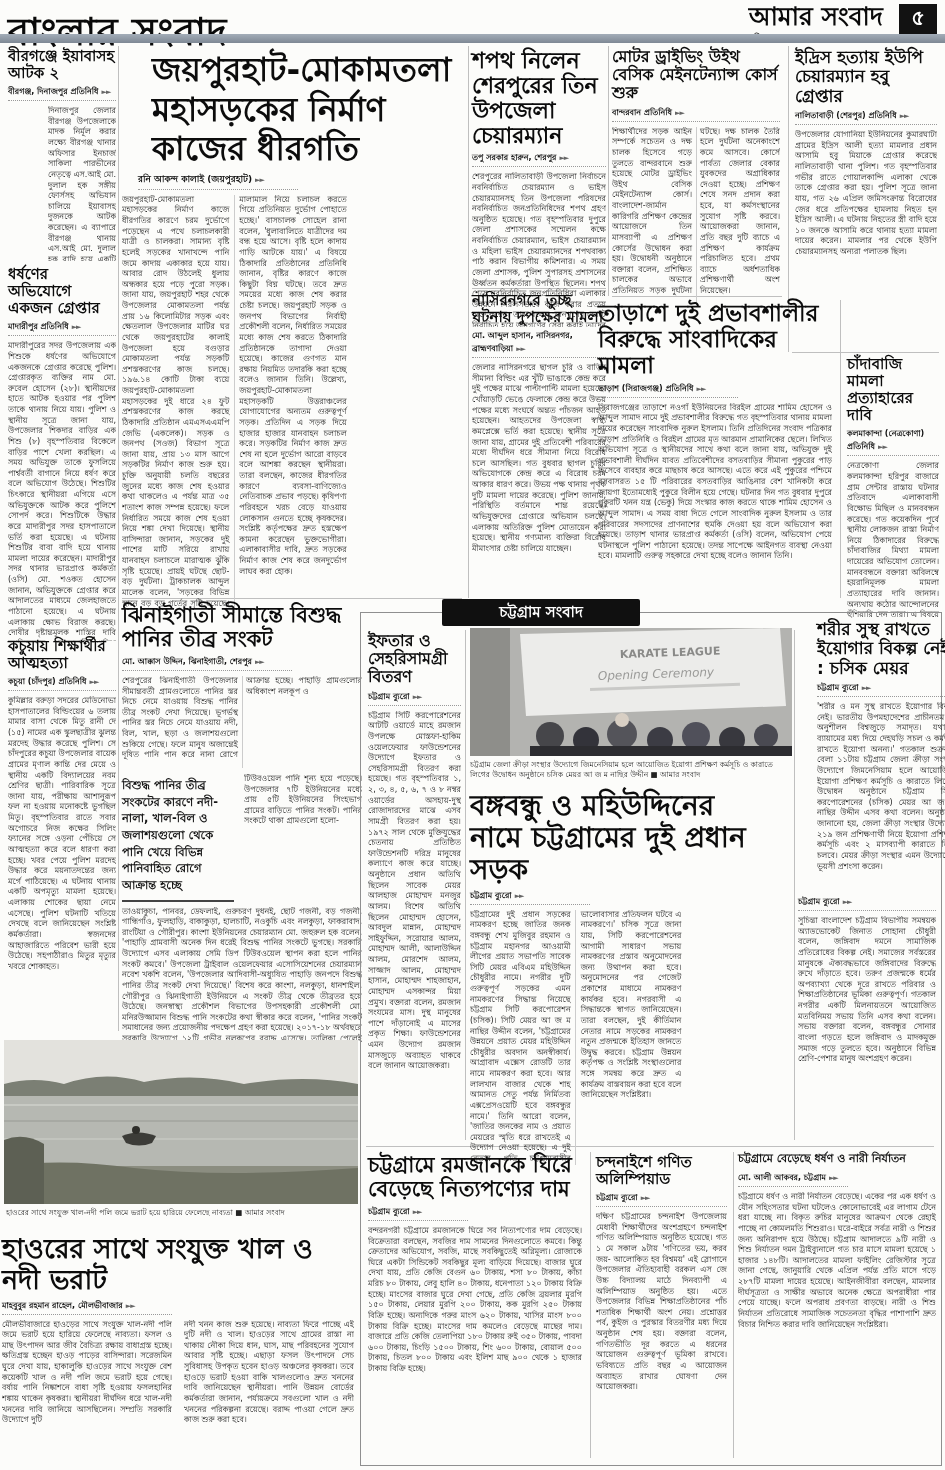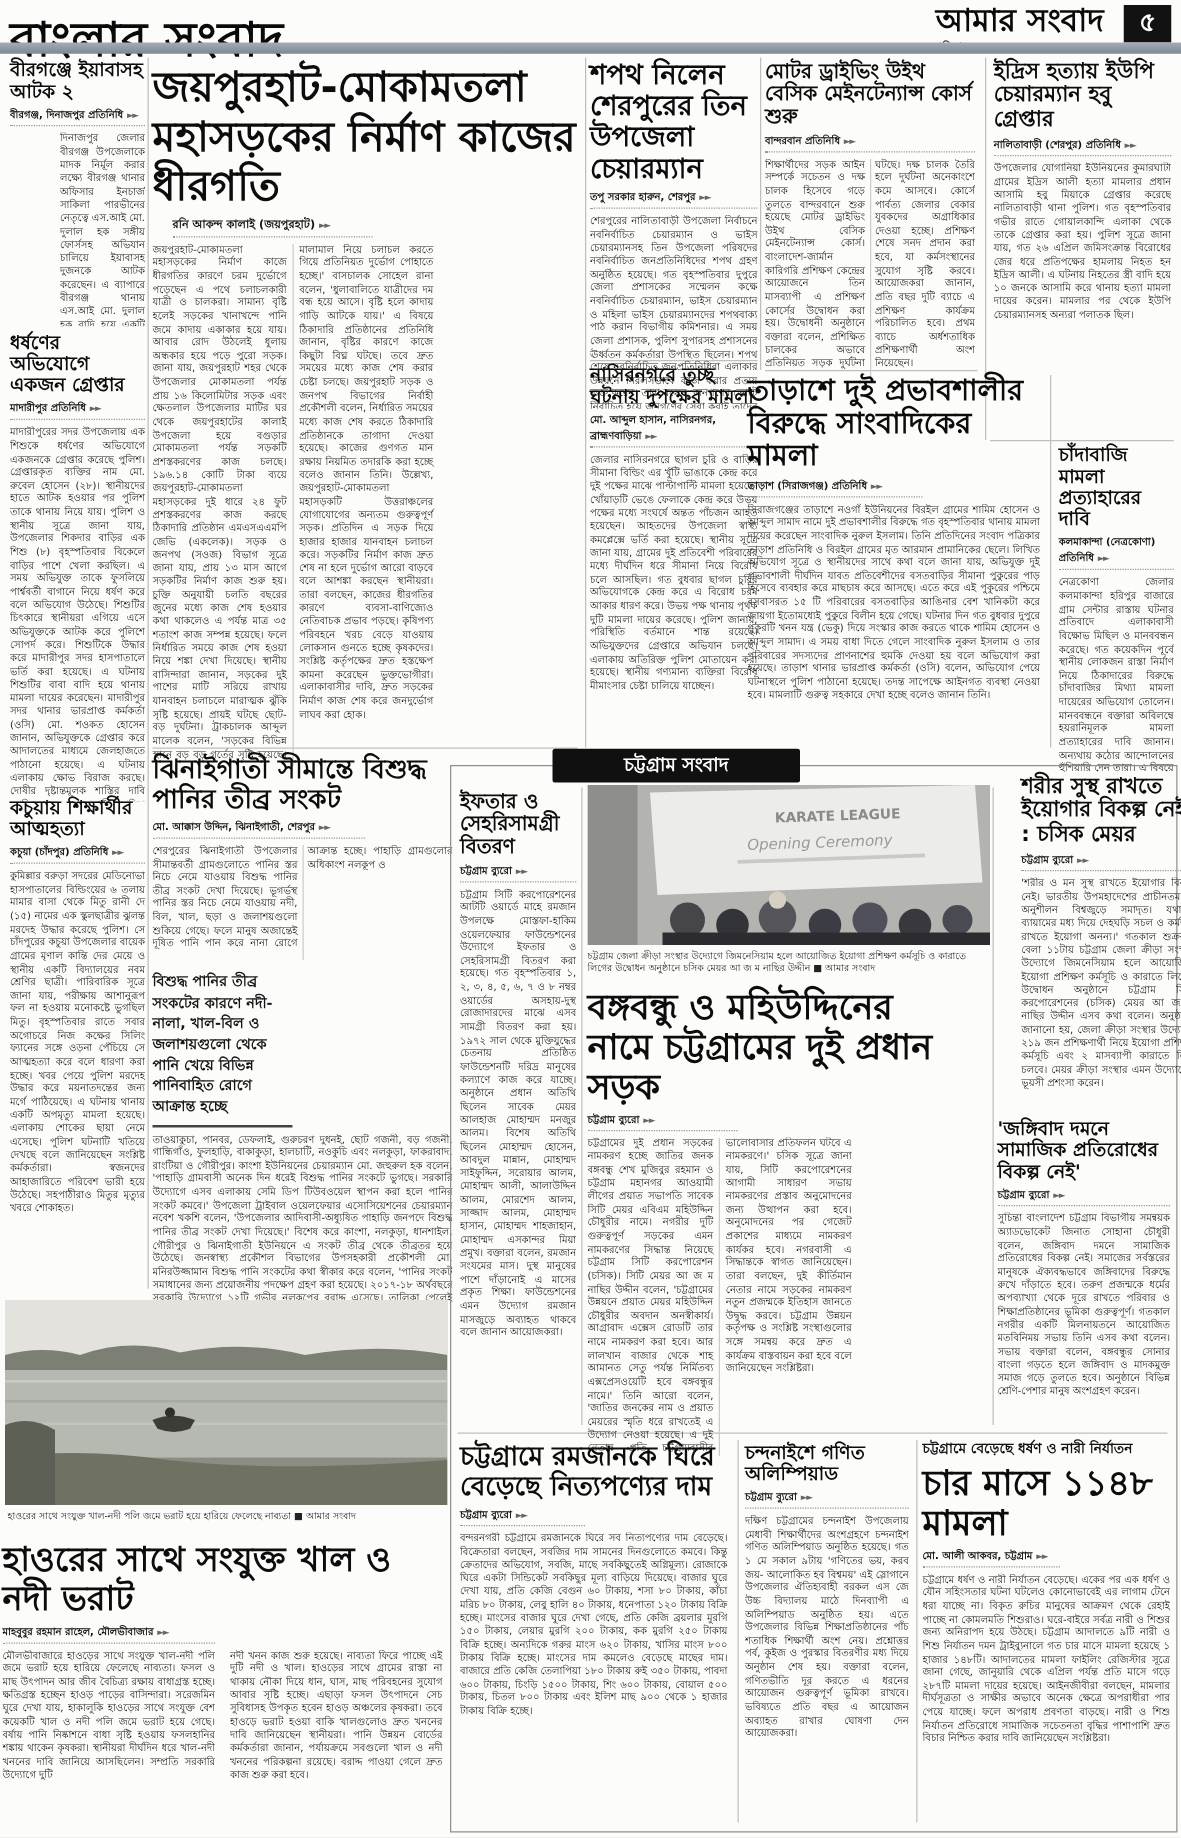--- a/index.html
+++ b/index.html
@@ -72,21 +72,21 @@
     <div class="body" style="height:300px;">মাদারীপুরের সদর উপজেলায় এক শিশুকে ধর্ষণের অভিযোগে একজনকে গ্রেপ্তার করেছে পুলিশ। গ্রেপ্তারকৃত ব্যক্তির নাম মো. রুবেল হোসেন (২৮)। স্থানীয়দের হাতে আটক হওয়ার পর পুলিশ তাকে থানায় নিয়ে যায়। পুলিশ ও স্থানীয় সূত্রে জানা যায়, উপজেলার শিকদার বাড়ির এক শিশু (৮) বৃহস্পতিবার বিকেলে বাড়ির পাশে খেলা করছিল। এ সময় অভিযুক্ত তাকে ফুসলিয়ে পার্শ্ববর্তী বাগানে নিয়ে ধর্ষণ করে বলে অভিযোগ উঠেছে। শিশুটির চিৎকারে স্থানীয়রা এগিয়ে এসে অভিযুক্তকে আটক করে পুলিশে সোপর্দ করে। শিশুটিকে উদ্ধার করে মাদারীপুর সদর হাসপাতালে ভর্তি করা হয়েছে। এ ঘটনায় শিশুটির বাবা বাদি হয়ে থানায় মামলা দায়ের করেছেন। মাদারীপুর সদর থানার ভারপ্রাপ্ত কর্মকর্তা (ওসি) মো. শওকত হোসেন জানান, অভিযুক্তকে গ্রেপ্তার করে আদালতের মাধ্যমে জেলহাজতে পাঠানো হয়েছে। এ ঘটনায় এলাকায় ক্ষোভ বিরাজ করছে। দোষীর দৃষ্টান্তমূলক শাস্তির দাবি জানিয়েছেন এলাকাবাসী। পুলিশ জানায়, ঘটনাটি গুরুত্ব সহকারে তদন্ত করা হচ্ছে। শিশুটির শারীরিক অবস্থা বর্তমানে স্থিতিশীল বলে জানিয়েছেন চিকিৎসকরা।</div>
   </div>
 
   <div class="art" style="left:8px;top:638px;width:108px;">
     <h2 class="hl s15">কচুয়ায় শিক্ষার্থীর আত্মহত্যা</h2>
     <span class="byline"><span>কচুয়া (চাঁদপুর) প্রতিনিধি</span><span class="arr">►►</span></span>
     <div class="body" style="height:325px;">কুমিল্লার বরুড়া সদরের মেডিনোভা হাসপাতালের বিল্ডিংয়ের ৬ তলায় মামার বাসা থেকে মিতু রানী দে (১৫) নামের এক স্কুলছাত্রীর ঝুলন্ত মরদেহ উদ্ধার করেছে পুলিশ। সে চাঁদপুরের কচুয়া উপজেলার বায়েক গ্রামের মৃণাল কান্তি দের মেয়ে ও স্থানীয় একটি বিদ্যালয়ের নবম শ্রেণির ছাত্রী। পারিবারিক সূত্রে জানা যায়, পরীক্ষায় আশানুরূপ ফল না হওয়ায় মনোকষ্টে ভুগছিল মিতু। বৃহস্পতিবার রাতে সবার অগোচরে নিজ কক্ষের সিলিং ফ্যানের সঙ্গে ওড়না পেঁচিয়ে সে আত্মহত্যা করে বলে ধারণা করা হচ্ছে। খবর পেয়ে পুলিশ মরদেহ উদ্ধার করে ময়নাতদন্তের জন্য মর্গে পাঠিয়েছে। এ ঘটনায় থানায় একটি অপমৃত্যু মামলা হয়েছে। এলাকায় শোকের ছায়া নেমে এসেছে। পুলিশ ঘটনাটি খতিয়ে দেখছে বলে জানিয়েছেন সংশ্লিষ্ট কর্মকর্তারা। স্বজনদের আহাজারিতে পরিবেশ ভারী হয়ে উঠেছে। সহপাঠীরাও মিতুর মৃত্যুর খবরে শোকাহত।</div>
   </div>
 
   <div class="art" style="left:122px;top:50px;width:342px;">
-    <h1 class="hl s33" style="line-height:1.2;">জয়পুরহাট-মোকামতলা মহাসড়কের নির্মাণ কাজের ধীরগতি</h1>
+    <h1 class="hl s33" style="line-height:1.2;margin-left:30px;">জয়পুরহাট-মোকামতলা মহাসড়কের নির্মাণ কাজের ধীরগতি</h1>
     <span class="byline" style="font-size:9px;width:160px;margin-left:16px;"><span>রনি আকন্দ কালাই (জয়পুরহাট)</span><span class="arr">►►</span></span>
     <div class="body c3" style="height:418px;">জয়পুরহাট-মোকামতলা মহাসড়কের নির্মাণ কাজে ধীরগতির কারণে চরম দুর্ভোগে পড়েছেন এ পথে চলাচলকারী যাত্রী ও চালকরা। সামান্য বৃষ্টি হলেই সড়কের খানাখন্দে পানি জমে কাদায় একাকার হয়ে যায়। আবার রোদ উঠলেই ধুলায় অন্ধকার হয়ে পড়ে পুরো সড়ক। জানা যায়, জয়পুরহাট শহর থেকে উপজেলার মোকামতলা পর্যন্ত প্রায় ১৬ কিলোমিটার সড়ক এবং ক্ষেতলাল উপজেলার মাটির ঘর থেকে জয়পুরহাটের কালাই উপজেলা হয়ে বগুড়ার মোকামতলা পর্যন্ত সড়কটি প্রশস্তকরণের কাজ চলছে। ১৯৬.১৪ কোটি টাকা ব্যয়ে জয়পুরহাট-মোকামতলা মহাসড়কের দুই ধারে ২৪ ফুট প্রশস্তকরণের কাজ করছে ঠিকাদারি প্রতিষ্ঠান এমএসএএমপি জেভি (একলেক)। সড়ক ও জনপথ (সওজ) বিভাগ সূত্রে জানা যায়, প্রায় ১৩ মাস আগে সড়কটির নির্মাণ কাজ শুরু হয়। চুক্তি অনুযায়ী চলতি বছরের জুনের মধ্যে কাজ শেষ হওয়ার কথা থাকলেও এ পর্যন্ত মাত্র ৩৫ শতাংশ কাজ সম্পন্ন হয়েছে। ফলে নির্ধারিত সময়ে কাজ শেষ হওয়া নিয়ে শঙ্কা দেখা দিয়েছে। স্থানীয় বাসিন্দারা জানান, সড়কের দুই পাশের মাটি সরিয়ে রাখায় যানবাহন চলাচলে মারাত্মক ঝুঁকি সৃষ্টি হয়েছে। প্রায়ই ঘটছে ছোট-বড় দুর্ঘটনা। ট্রাকচালক আব্দুল মালেক বলেন, 'সড়কের বিভিন্ন স্থানে বড় বড় গর্তের সৃষ্টি হয়েছে। মালামাল নিয়ে চলাচল করতে গিয়ে প্রতিনিয়ত দুর্ভোগ পোহাতে হচ্ছে।' বাসচালক সোহেল রানা বলেন, 'ধুলাবালিতে যাত্রীদের দম বন্ধ হয়ে আসে। বৃষ্টি হলে কাদায় গাড়ি আটকে যায়।' এ বিষয়ে ঠিকাদারি প্রতিষ্ঠানের প্রতিনিধি জানান, বৃষ্টির কারণে কাজে কিছুটা বিঘ্ন ঘটছে। তবে দ্রুত সময়ের মধ্যে কাজ শেষ করার চেষ্টা চলছে। জয়পুরহাট সড়ক ও জনপথ বিভাগের নির্বাহী প্রকৌশলী বলেন, নির্ধারিত সময়ের মধ্যে কাজ শেষ করতে ঠিকাদারি প্রতিষ্ঠানকে তাগাদা দেওয়া হয়েছে। কাজের গুণগত মান রক্ষায় নিয়মিত তদারকি করা হচ্ছে বলেও জানান তিনি। উল্লেখ্য, জয়পুরহাট-মোকামতলা মহাসড়কটি উত্তরাঞ্চলের যোগাযোগের অন্যতম গুরুত্বপূর্ণ সড়ক। প্রতিদিন এ সড়ক দিয়ে হাজার হাজার যানবাহন চলাচল করে। সড়কটির নির্মাণ কাজ দ্রুত শেষ না হলে দুর্ভোগ আরো বাড়বে বলে আশঙ্কা করছেন স্থানীয়রা। তারা বলছেন, কাজের ধীরগতির কারণে ব্যবসা-বাণিজ্যেও নেতিবাচক প্রভাব পড়ছে। কৃষিপণ্য পরিবহনে খরচ বেড়ে যাওয়ায় লোকসান গুনতে হচ্ছে কৃষকদের। সংশ্লিষ্ট কর্তৃপক্ষের দ্রুত হস্তক্ষেপ কামনা করেছেন ভুক্তভোগীরা। এলাকাবাসীর দাবি, দ্রুত সড়কের নির্মাণ কাজ শেষ করে জনদুর্ভোগ লাঘব করা হোক।</div>
   </div>
 
   <div class="art" style="left:472px;top:48px;width:134px;">
     <h2 class="hl s22">শপথ নিলেন শেরপুরের তিন উপজেলা চেয়ারম্যান</h2>
     <span class="byline"><span>তপু সরকার হারুন, শেরপুর</span><span class="arr">►►</span></span>
     <div class="body" style="height:155px;">শেরপুরের নালিতাবাড়ী উপজেলা নির্বাচনে নবনির্বাচিত চেয়ারম্যান ও ভাইস চেয়ারম্যানসহ তিন উপজেলা পরিষদের নবনির্বাচিত জনপ্রতিনিধিদের শপথ গ্রহণ অনুষ্ঠিত হয়েছে। গত বৃহস্পতিবার দুপুরে জেলা প্রশাসকের সম্মেলন কক্ষে নবনির্বাচিত চেয়ারম্যান, ভাইস চেয়ারম্যান ও মহিলা ভাইস চেয়ারম্যানদের শপথবাক্য পাঠ করান বিভাগীয় কমিশনার। এ সময় জেলা প্রশাসক, পুলিশ সুপারসহ প্রশাসনের ঊর্ধ্বতন কর্মকর্তারা উপস্থিত ছিলেন। শপথ শেষে নবনির্বাচিত জনপ্রতিনিধিরা এলাকার উন্নয়নে নিরলসভাবে কাজ করার প্রত্যয় ব্যক্ত করেন। তারা বলেন, জনগণের ভোটে নির্বাচিত হয়ে জনগণের সেবা করাই তাদের প্রধান লক্ষ্য। শ্রীবরদী উপজেলা চেয়ারম্যান বলেন, সন্ত্রাস ও মাদকমুক্ত উপজেলা গড়ে তোলা হবে।</div>
   </div>
 
@@ -119,20 +119,21 @@
     <span class="byline"><span>কলমাকান্দা (নেত্রকোণা) প্রতিনিধি</span><span class="arr">►►</span></span>
     <div class="body" style="height:158px;">নেত্রকোণা জেলার কলমাকান্দা হরিপুর বাজারে গ্রাম সেন্টার রাস্তায় ঘটনার প্রতিবাদে এলাকাবাসী বিক্ষোভ মিছিল ও মানববন্ধন করেছে। গত কয়েকদিন পূর্বে স্থানীয় লোকজন রাস্তা নির্মাণ নিয়ে ঠিকাদারের বিরুদ্ধে চাঁদাবাজির মিথ্যা মামলা দায়েরের অভিযোগ তোলেন। মানববন্ধনে বক্তারা অবিলম্বে হয়রানিমূলক মামলা প্রত্যাহারের দাবি জানান। অন্যথায় কঠোর আন্দোলনের হুঁশিয়ারি দেন তারা। এ বিষয়ে সংশ্লিষ্ট কর্তৃপক্ষের হস্তক্ষেপ কামনা করেছেন এলাকাবাসী।</div>
   </div>
 
   <div class="art" style="left:122px;top:604px;width:240px;">
     <h2 class="hl s21">ঝিনাইগাতী সীমান্তে বিশুদ্ধ পানির তীব্র সংকট</h2>
     <span class="byline" style="width:170px;"><span>মো. আক্কাস উদ্দিন, ঝিনাইগাতী, শেরপুর</span><span class="arr">►►</span></span>
     <div class="body c2" style="height:92px;">শেরপুরের ঝিনাইগাতী উপজেলার সীমান্তবর্তী গ্রামগুলোতে পানির স্তর নিচে নেমে যাওয়ায় বিশুদ্ধ পানির তীব্র সংকট দেখা দিয়েছে। ভূগর্ভস্থ পানির স্তর নিচে নেমে যাওয়ায় নদী, বিল, খাল, ছড়া ও জলাশয়গুলো শুকিয়ে গেছে। ফলে মানুষ অজান্তেই দূষিত পানি পান করে নানা রোগে আক্রান্ত হচ্ছে। পাহাড়ি গ্রামগুলোর অধিকাংশ নলকূপ ও</div>
     <div style="display:flex;gap:10px;margin-top:6px;">
       <div class="quote" style="width:112px;">বিশুদ্ধ পানির তীব্র সংকটের কারণে নদী-নালা, খাল-বিল ও জলাশয়গুলো থেকে পানি খেয়ে বিভিন্ন পানিবাহিত রোগে আক্রান্ত হচ্ছে</div>
+      <div class="body" style="width:118px;height:102px;">টিউবওয়েল পানি শূন্য হয়ে পড়েছে। উপজেলার ৭টি ইউনিয়নের মধ্যে প্রায় ৫টি ইউনিয়নের সিংহভাগ গ্রামের বাড়িতে পানির সংকট। পানির সংকটে থাকা গ্রামগুলো হলো-</div>
     </div>
     <div class="body" style="height:138px;margin-top:5px;">তাওয়াকুচা, পানবর, ডেফলাই, গুরুচরণ দুধনই, ছোট গজনী, বড় গজনী, গান্ধিগাঁও, ফুলহাড়ি, বাকাকুড়া, হালচাটি, নওকুচি এবং নলকুড়া, ফাকরাবাদ, রাংটিয়া ও গৌরীপুর। কাংশা ইউনিয়নের চেয়ারম্যান মো. জহুরুল হক বলেন, 'পাহাড়ি গ্রামবাসী অনেক দিন ধরেই বিশুদ্ধ পানির সংকটে ভুগছে। সরকারি উদ্যোগে এসব এলাকায় সেমি ডিপ টিউবওয়েল স্থাপন করা হলে পানির সংকট কমবে।' উপজেলা ট্রাইবাল ওয়েলফেয়ার এসোসিয়েশনের চেয়ারম্যান নবেশ খকশি বলেন, 'উপজেলার আদিবাসী-অধ্যুষিত পাহাড়ি জনপদে বিশুদ্ধ পানির তীব্র সংকট দেখা দিয়েছে।' বিশেষ করে কাংশা, নলকুড়া, ধানশাইল, গৌরীপুর ও ঝিনাইগাতী ইউনিয়নে এ সংকট তীব্র থেকে তীব্রতর হয়ে উঠেছে। জনস্বাস্থ্য প্রকৌশল বিভাগের উপসহকারী প্রকৌশলী মো. মনিরউজ্জামান বিশুদ্ধ পানি সংকটের কথা স্বীকার করে বলেন, 'পানির সংকট সমাধানের জন্য প্রয়োজনীয় পদক্ষেপ গ্রহণ করা হয়েছে। ২০১৭-১৮ অর্থবছরে সরকারি উদ্যোগে ১২টি গভীর নলকূপের বরাদ্দ এসেছে। তালিকা পেলেই নলকূপ স্থাপনের কাজ শুরু করা হবে।'</div>
   </div>
 
   <div class="photo" style="left:4px;top:1040px;width:354px;height:164px;">
     <svg width="354" height="164" xmlns="http://www.w3.org/2000/svg">
       <rect x="0" y="0" width="354" height="56" fill="#e3e2dd"></rect>
       <path d="M0,56 L0,44 Q30,36 60,44 Q100,30 140,42 Q190,32 240,44 Q300,34 354,44 L354,56 Z" fill="#7b7f74"></path>
       <rect x="0" y="56" width="354" height="70" fill="#b6b8b2"></rect>
       <rect x="0" y="64" width="354" height="2" fill="#c8cac4"></rect>
@@ -198,37 +199,35 @@
     <div class="body c3" style="height:255px;">চট্টগ্রামের দুই প্রধান সড়কের নামকরণ হচ্ছে জাতির জনক বঙ্গবন্ধু শেখ মুজিবুর রহমান ও চট্টগ্রাম মহানগর আওয়ামী লীগের প্রয়াত সভাপতি সাবেক সিটি মেয়র এবিএম মহিউদ্দিন চৌধুরীর নামে। নগরীর দুটি গুরুত্বপূর্ণ সড়কের এমন নামকরণের সিদ্ধান্ত নিয়েছে চট্টগ্রাম সিটি করপোরেশন (চসিক)। সিটি মেয়র আ জ ম নাছির উদ্দীন বলেন, 'চট্টগ্রামের উন্নয়নে প্রয়াত মেয়র মহিউদ্দিন চৌধুরীর অবদান অনস্বীকার্য। আগ্রাবাদ এক্সেস রোডটি তার নামে নামকরণ করা হবে। আর লালখান বাজার থেকে শাহ আমানত সেতু পর্যন্ত নির্মিতব্য এক্সপ্রেসওয়েটি হবে বঙ্গবন্ধুর নামে।' তিনি আরো বলেন, 'জাতির জনকের নাম ও প্রয়াত মেয়রের স্মৃতি ধরে রাখতেই এ উদ্যোগ নেওয়া হয়েছে। এ দুই নেতার প্রতি চট্টগ্রামবাসীর ভালোবাসার প্রতিফলন ঘটবে এ নামকরণে।' চসিক সূত্রে জানা যায়, সিটি করপোরেশনের আগামী সাধারণ সভায় নামকরণের প্রস্তাব অনুমোদনের জন্য উত্থাপন করা হবে। অনুমোদনের পর গেজেট প্রকাশের মাধ্যমে নামকরণ কার্যকর হবে। নগরবাসী এ সিদ্ধান্তকে স্বাগত জানিয়েছেন। তারা বলছেন, দুই কীর্তিমান নেতার নামে সড়কের নামকরণ নতুন প্রজন্মকে ইতিহাস জানতে উদ্বুদ্ধ করবে। চট্টগ্রাম উন্নয়ন কর্তৃপক্ষ ও সংশ্লিষ্ট সংস্থাগুলোর সঙ্গে সমন্বয় করে দ্রুত এ কার্যক্রম বাস্তবায়ন করা হবে বলে জানিয়েছেন সংশ্লিষ্টরা।</div>
   </div>
 
   <div class="art" style="left:817px;top:620px;width:138px;">
     <h2 class="hl s17">শরীর সুস্থ রাখতে ইয়োগার বিকল্প নেই : চসিক মেয়র</h2>
     <span class="byline"><span>চট্টগ্রাম ব্যুরো</span><span class="arr">►►</span></span>
     <div class="body" style="height:195px;">'শরীর ও মন সুস্থ রাখতে ইয়োগার বিকল্প নেই। ভারতীয় উপমহাদেশের প্রাচীনতম এ অনুশীলন বিশ্বজুড়ে সমাদৃত। যথাযথ ব্যায়ামের মধ্য দিয়ে দেহঘড়ি সচল ও কর্মক্ষম রাখতে ইয়োগা অনন্য।' গতকাল শুক্রবার বেলা ১১টায় চট্টগ্রাম জেলা ক্রীড়া সংস্থার উদ্যোগে জিমনেসিয়াম হলে আয়োজিত ইয়োগা প্রশিক্ষণ কর্মসূচি ও কারাতে লিগের উদ্বোধন অনুষ্ঠানে চট্টগ্রাম সিটি করপোরেশনের (চসিক) মেয়র আ জ ম নাছির উদ্দীন এসব কথা বলেন। অনুষ্ঠানে জানানো হয়, জেলা ক্রীড়া সংস্থার উদ্যোগে ২১৯ জন প্রশিক্ষণার্থী নিয়ে ইয়োগা প্রশিক্ষণ কর্মসূচি এবং ২ মাসব্যাপী কারাতে লিগ চলবে। মেয়র ক্রীড়া সংস্থার এমন উদ্যোগের ভূয়সী প্রশংসা করেন।</div>
   </div>
 
   <div class="art" style="left:798px;top:895px;width:138px;">
-    <h2 class="hl s15">'জঙ্গিবাদ দমনে সামাজিক প্রতিরোধের বিকল্প নেই'</h2>
     <span class="byline"><span>চট্টগ্রাম ব্যুরো</span><span class="arr">►►</span></span>
     <div class="body" style="height:185px;">সুচিন্তা বাংলাদেশ চট্টগ্রাম বিভাগীয় সমন্বয়ক অ্যাডভোকেট জিনাত সোহানা চৌধুরী বলেন, জঙ্গিবাদ দমনে সামাজিক প্রতিরোধের বিকল্প নেই। সমাজের সর্বস্তরের মানুষকে ঐক্যবদ্ধভাবে জঙ্গিবাদের বিরুদ্ধে রুখে দাঁড়াতে হবে। তরুণ প্রজন্মকে ধর্মের অপব্যাখ্যা থেকে দূরে রাখতে পরিবার ও শিক্ষাপ্রতিষ্ঠানের ভূমিকা গুরুত্বপূর্ণ। গতকাল নগরীর একটি মিলনায়তনে আয়োজিত মতবিনিময় সভায় তিনি এসব কথা বলেন। সভায় বক্তারা বলেন, বঙ্গবন্ধুর সোনার বাংলা গড়তে হলে জঙ্গিবাদ ও মাদকমুক্ত সমাজ গড়ে তুলতে হবে। অনুষ্ঠানে বিভিন্ন শ্রেণি-পেশার মানুষ অংশগ্রহণ করেন।</div>
   </div>
 
   <div class="art" style="left:368px;top:1154px;width:214px;">
     <h2 class="hl s21">চট্টগ্রামে রমজানকে ঘিরে বেড়েছে নিত্যপণ্যের দাম</h2>
     <span class="byline" style="width:100px;"><span>চট্টগ্রাম ব্যুরো</span><span class="arr">►►</span></span>
     <div class="body" style="height:210px;">বন্দরনগরী চট্টগ্রামে রমজানকে ঘিরে সব নিত্যপণ্যের দাম বেড়েছে। বিক্রেতারা বলছেন, সবজির দাম সামনের দিনগুলোতে কমবে। কিন্তু ক্রেতাদের অভিযোগ, সবজি, মাছে সবকিছুতেই অগ্নিমূল্য। রোজাকে ঘিরে একটা সিন্ডিকেট সবকিছুর মূল্য বাড়িয়ে দিয়েছে। বাজার ঘুরে দেখা যায়, প্রতি কেজি বেগুন ৬০ টাকায়, শসা ৮০ টাকায়, কাঁচা মরিচ ৮০ টাকায়, লেবু হালি ৪০ টাকায়, ধনেপাতা ১২০ টাকায় বিক্রি হচ্ছে। মাংসের বাজার ঘুরে দেখা গেছে, প্রতি কেজি ব্রয়লার মুরগি ১৫০ টাকায়, লেয়ার মুরগি ২০০ টাকায়, কক মুরগি ২৫০ টাকায় বিক্রি হচ্ছে। অন্যদিকে গরুর মাংস ৬২০ টাকায়, খাসির মাংস ৮০০ টাকায় বিক্রি হচ্ছে। মাংসের দাম কমলেও বেড়েছে মাছের দাম। বাজারে প্রতি কেজি তেলাপিয়া ১৮০ টাকায় রুই ৩৫০ টাকায়, পাবদা ৬০০ টাকায়, চিংড়ি ১৫০০ টাকায়, শিং ৬০০ টাকায়, বোয়াল ৫০০ টাকায়, চিতল ৮০০ টাকায় এবং ইলিশ মাছ ৯০০ থেকে ১ হাজার টাকায় বিক্রি হচ্ছে।</div>
   </div>
 
   <div class="art" style="left:596px;top:1154px;width:131px;">
     <h2 class="hl s15">চন্দনাইশে গণিত অলিম্পিয়াড</h2>
     <span class="byline"><span>চট্টগ্রাম ব্যুরো</span><span class="arr">►►</span></span>
     <div class="body" style="height:238px;">দক্ষিণ চট্টগ্রামের চন্দনাইশ উপজেলায় মেধাবী শিক্ষার্থীদের অংশগ্রহণে চন্দনাইশ গণিত অলিম্পিয়াড অনুষ্ঠিত হয়েছে। গত ১ মে সকাল ৯টায় 'গণিতের ভয়, করব জয়- আলোকিত হব বিশ্বময়' এই স্লোগানে উপজেলার ঐতিহ্যবাহী বরকল এস জে উচ্চ বিদ্যালয় মাঠে দিনব্যাপী এ অলিম্পিয়াড অনুষ্ঠিত হয়। এতে উপজেলার বিভিন্ন শিক্ষাপ্রতিষ্ঠানের পাঁচ শতাধিক শিক্ষার্থী অংশ নেয়। প্রশ্নোত্তর পর্ব, কুইজ ও পুরস্কার বিতরণীর মধ্য দিয়ে অনুষ্ঠান শেষ হয়। বক্তারা বলেন, গণিতভীতি দূর করতে এ ধরনের আয়োজন গুরুত্বপূর্ণ ভূমিকা রাখবে। ভবিষ্যতে প্রতি বছর এ আয়োজন অব্যাহত রাখার ঘোষণা দেন আয়োজকরা।</div>
   </div>
 
   <div class="art" style="left:738px;top:1150px;width:198px;">
     <div class="kicker">চট্টগ্রামে বেড়েছে ধর্ষণ ও নারী নির্যাতন</div>
-    <h1 class="hl s26">চার মাসে ১১৪৮ মামলা</h1>
     <span class="byline" style="width:110px;"><span>মো. আলী আকবর, চট্টগ্রাম</span><span class="arr">►►</span></span>
     <div class="body" style="height:222px;">চট্টগ্রামে ধর্ষণ ও নারী নির্যাতন বেড়েছে। একের পর এক ধর্ষণ ও যৌন সহিংসতার ঘটনা ঘটলেও কোনোভাবেই এর লাগাম টেনে ধরা যাচ্ছে না। বিকৃত রুচির মানুষের আক্রমণ থেকে রেহাই পাচ্ছে না কোমলমতি শিশুরাও। ঘরে-বাইরে সর্বত্র নারী ও শিশুর জন্য অনিরাপদ হয়ে উঠছে। চট্টগ্রাম আদালতে ৯টি নারী ও শিশু নির্যাতন দমন ট্রাইব্যুনালে গত চার মাসে মামলা হয়েছে ১ হাজার ১৪৮টি। আদালতের মামলা ফাইলিং রেজিস্টার সূত্রে জানা গেছে, জানুয়ারি থেকে এপ্রিল পর্যন্ত প্রতি মাসে গড়ে ২৮৭টি মামলা দায়ের হয়েছে। আইনজীবীরা বলছেন, মামলার দীর্ঘসূত্রতা ও সাক্ষীর অভাবে অনেক ক্ষেত্রে অপরাধীরা পার পেয়ে যাচ্ছে। ফলে অপরাধ প্রবণতা বাড়ছে। নারী ও শিশু নির্যাতন প্রতিরোধে সামাজিক সচেতনতা বৃদ্ধির পাশাপাশি দ্রুত বিচার নিশ্চিত করার দাবি জানিয়েছেন সংশ্লিষ্টরা।</div>
   </div>
 
 </div>
 
 </body></html>

